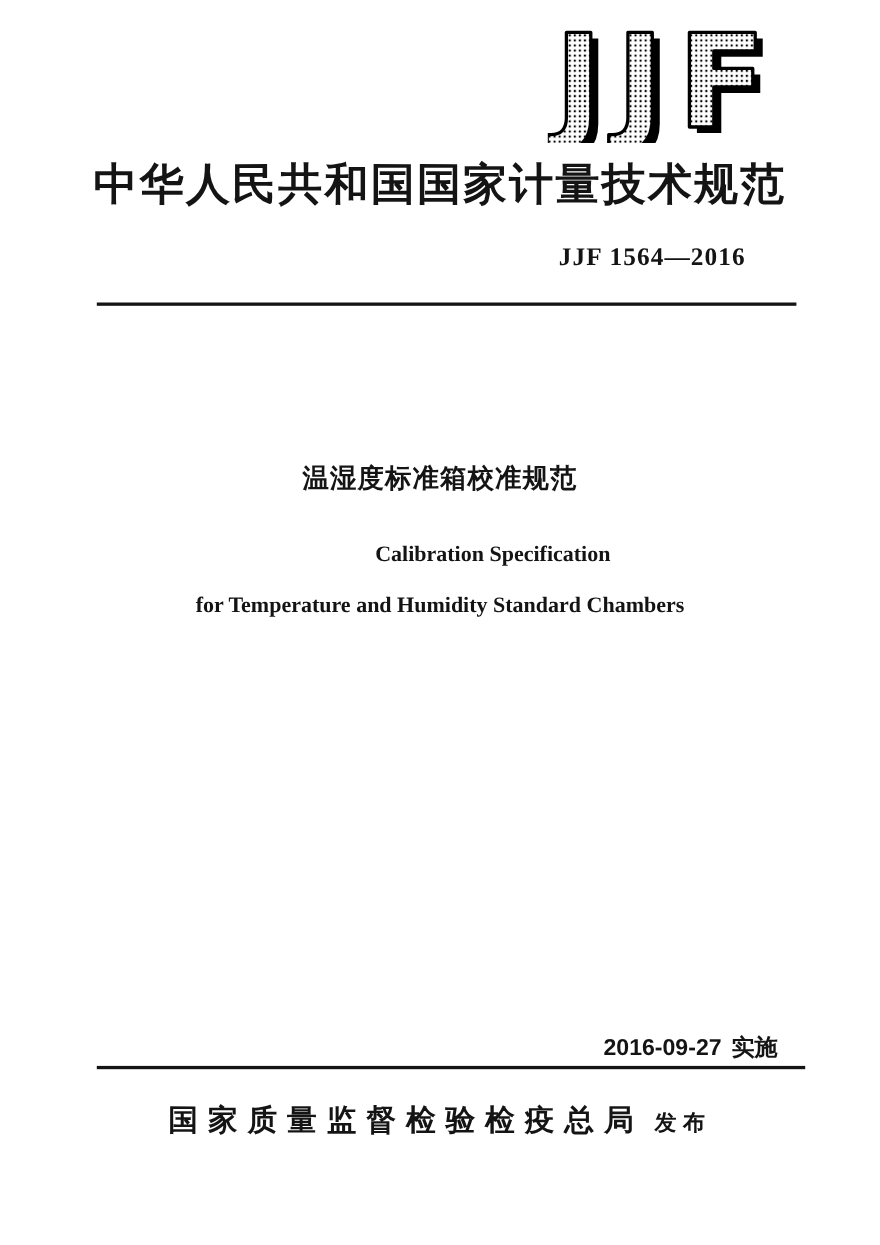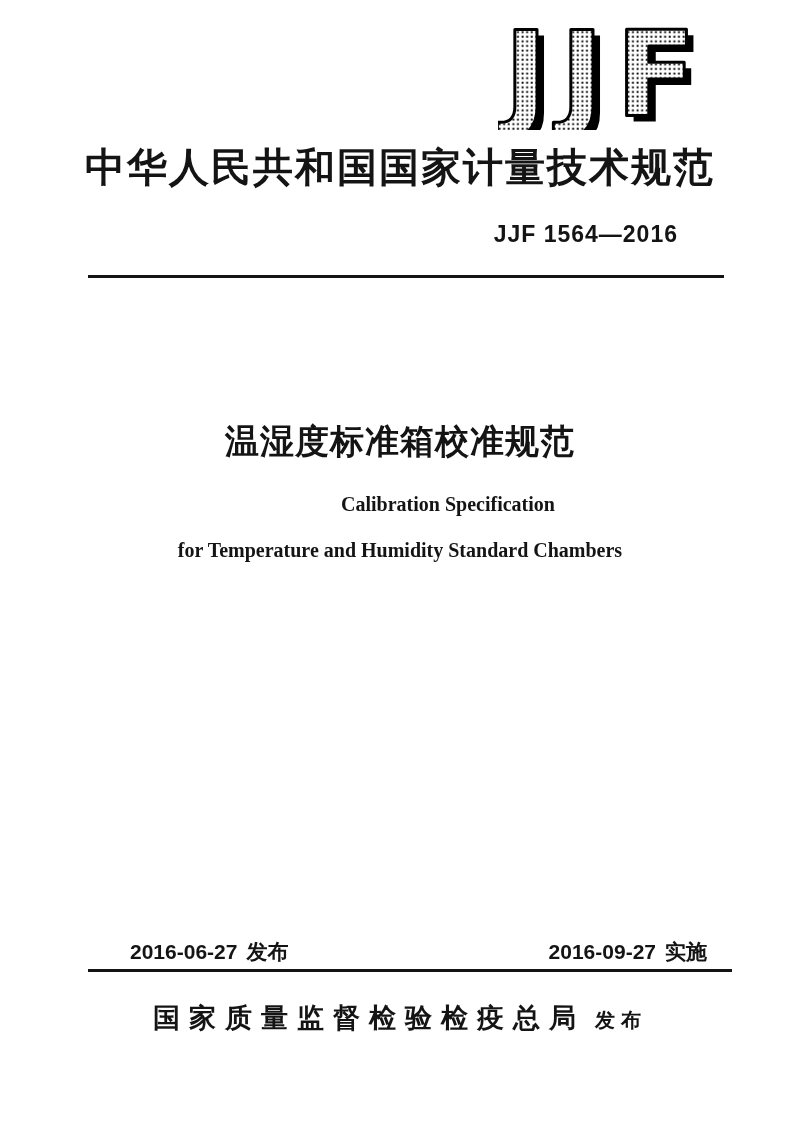--- a/index.html
+++ b/index.html
@@ -47,21 +47,21 @@
     letter-spacing: 2px;
     line-height: 1.1;
     white-space: nowrap;
   }
 
   
   .std-no {
     position: absolute;
     top: 221px;
     right: 122px;
-    font-family: Liberation Sans, sans-serif;
+    font-family: Liberation Serif, serif;
     font-size: 23px;
     font-weight: bold;
     letter-spacing: 1px;
     white-space: nowrap;
   }
 
   .rule {
     position: absolute;
     left: 88px;
     width: 636px;
@@ -71,21 +71,21 @@
   .rule-top { top: 275px; }
   .rule-bottom { top: 969px; width: 644px; }
 
   
   .title-zh {
     position: absolute;
     top: 419px;
     left: 0;
     width: 100%;
     text-align: center;
-    font-size: 34px;
+    font-size: 24px;
     font-weight: bold;
     letter-spacing: 1px;
     white-space: nowrap;
   }
 
   .title-en {
     position: absolute;
     left: 0;
     width: 100%;
     text-align: center;
@@ -157,23 +157,20 @@
 
   <div class="std-no">JJF 1564—2016</div>
 
   <div class="rule rule-top"></div>
 
   <h2 class="title-zh">温湿度标准箱校准规范</h2>
 
   <div class="title-en title-en-1">Calibration Specification</div>
   <div class="title-en title-en-2">for Temperature and Humidity Standard Chambers</div>
 
-  <div class="date date-issue">
-    <span>2016-06-27</span><span class="cn">发布</span>
-  </div>
 
   <div class="date date-impl">
     <span>2016-09-27</span><span class="cn">实施</span>
   </div>
 
   <div class="rule rule-bottom"></div>
 
   <div class="publisher-row">
     <span class="publisher">国家质量监督检验检疫总局</span>
     <span class="publisher-suffix">发布</span>

